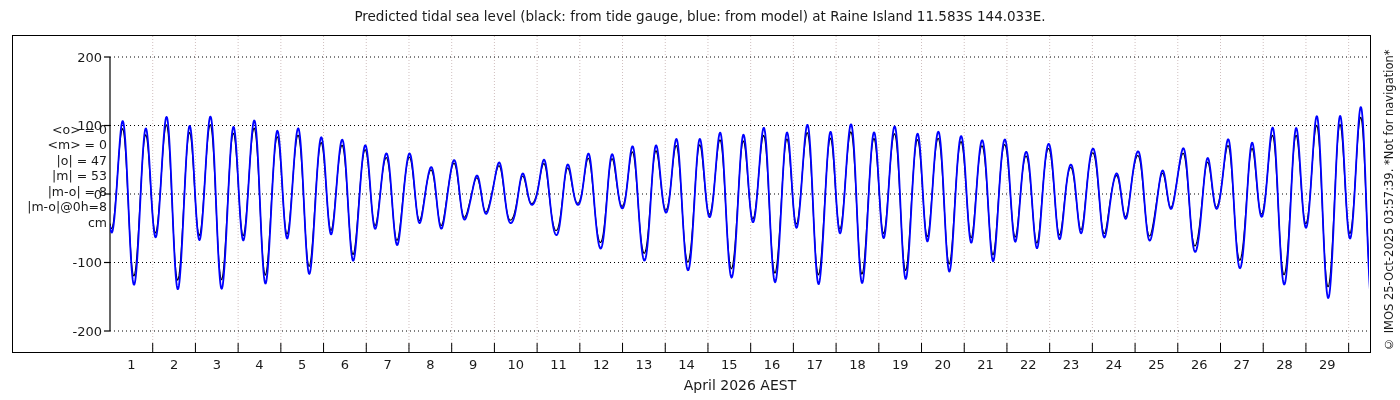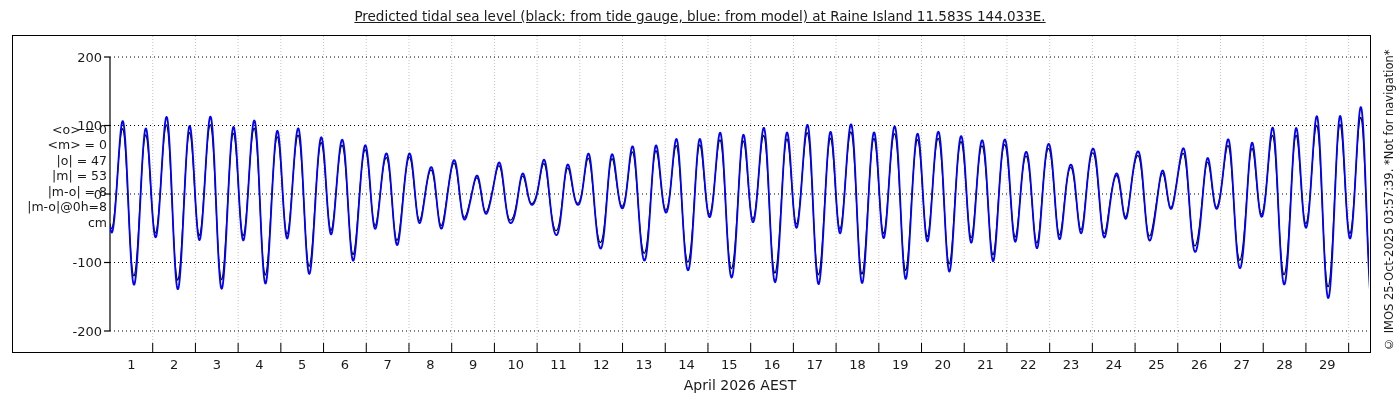--- a/index.html
+++ b/index.html
@@ -23,21 +23,20 @@
   }
   #chart-title {
     position: absolute;
     left: 0;
     top: 8px;
     width: 1400px;
     text-align: center;
     font-size: 13.5px;
     color: #1a1a1a;
     white-space: nowrap;
-    text-decoration: underline;
   }
   #plot-svg {
     position: absolute;
     left: 0;
     top: 0;
   }
   #copyright-note {
     position: absolute;
     right: 1px;
     top: 0;

